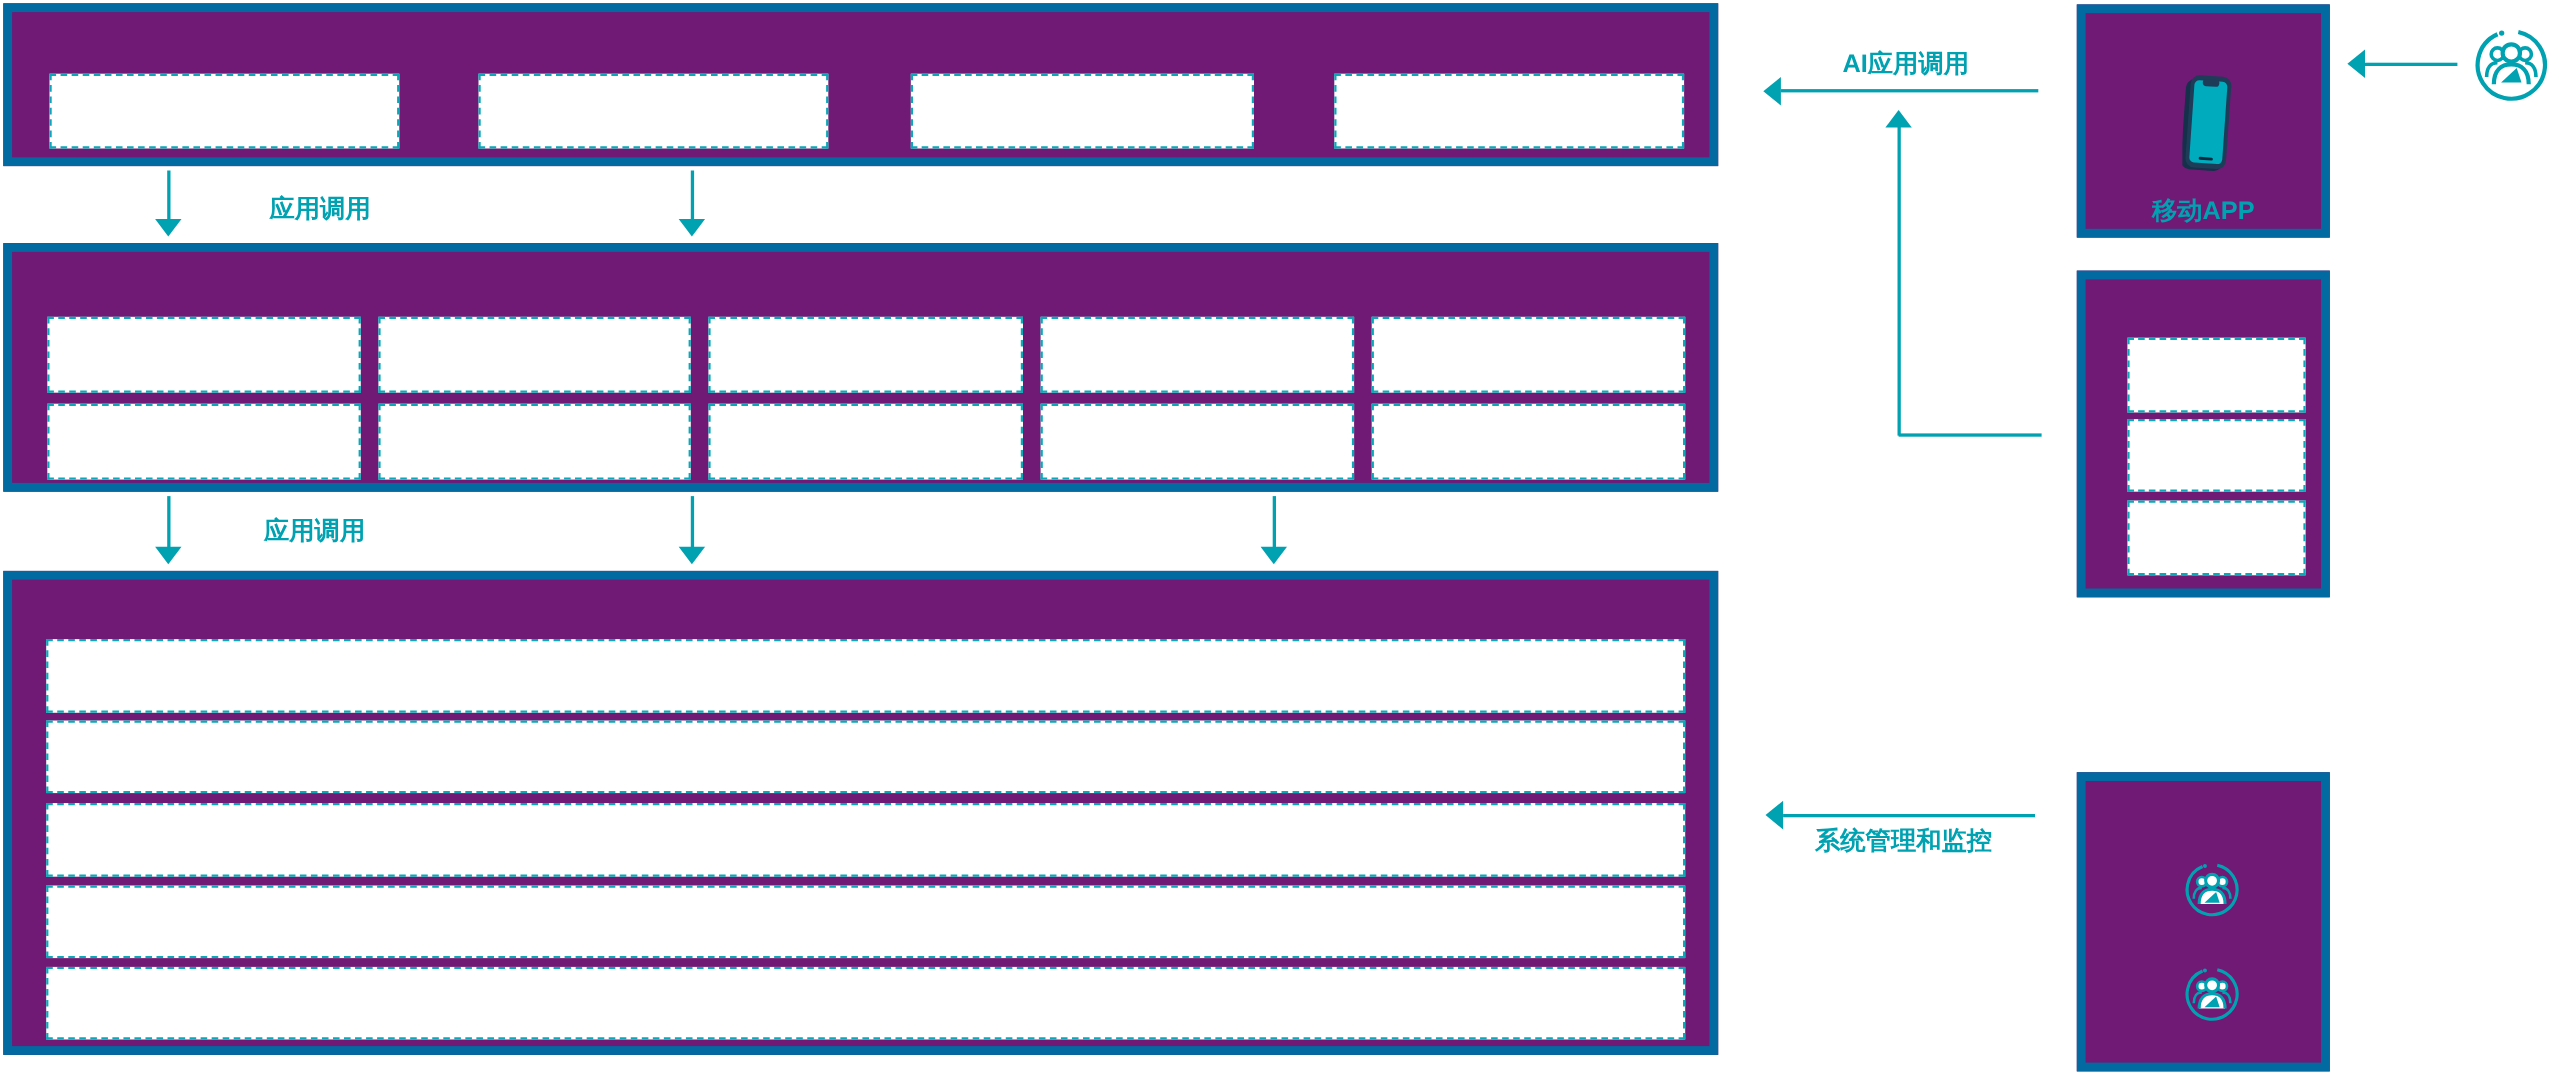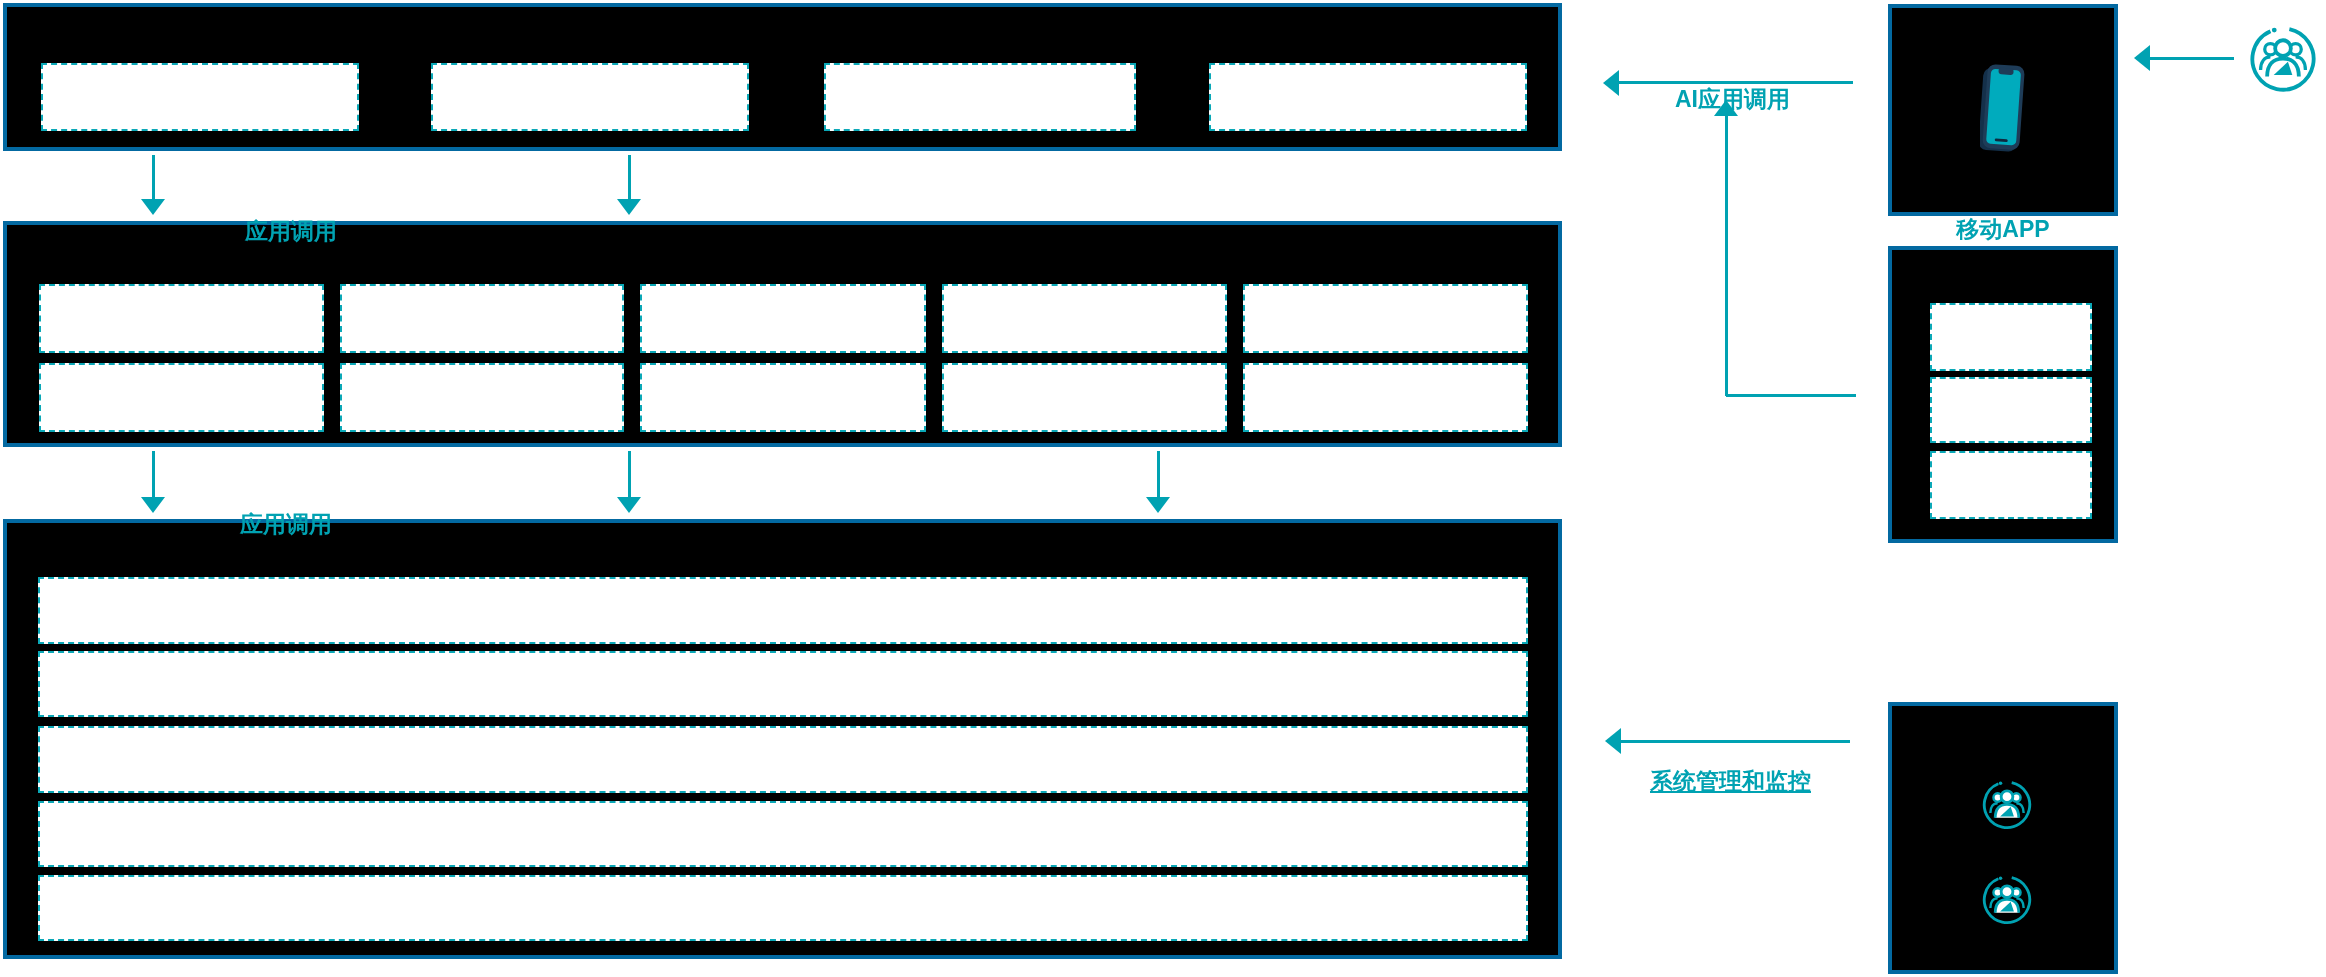--- a/index.html
+++ b/index.html
@@ -1,22 +1,22 @@
 <!DOCTYPE html>
 <html><head>
 <meta charset="utf-8">
 <style>
   html,body{margin:0;padding:0;background:#ffffff;}
   body{font-family:"Liberation Sans","DejaVu Sans",sans-serif;}
   #stage{position:relative;width:2326px;height:977px;background:#ffffff;overflow:hidden;}
 
-  .obox{position:absolute;border:4px solid #0369a1;box-sizing:border-box;background:#000000;padding-left:19px;}
+  .obox{position:absolute;border:8px solid #0369a1;box-sizing:border-box;background:#701a75;padding-left:19px;}
   .dbox{position:absolute;border:2px dashed #0ba8b7;box-sizing:border-box;background:#ffffff;}
 
-  .lbl{position:absolute;color:#00a2b2;font-size:23px;font-weight:bold;line-height:1;white-space:nowrap;margin-top:42px;}
+  .lbl{position:absolute;color:#00a2b2;font-size:23px;font-weight:bold;line-height:1;white-space:nowrap;}
 
   
   .stem-v{position:absolute;width:3px;background:#00a2b2;}
   .stem-h{position:absolute;height:3px;background:#00a2b2;}
   .head-down{position:absolute;width:0;height:0;border-left:12px solid transparent;border-right:12px solid transparent;border-top:16px solid #00a2b2;}
   .head-up{position:absolute;width:0;height:0;border-left:12px solid transparent;border-right:12px solid transparent;border-bottom:16px solid #00a2b2;}
   .head-left{position:absolute;width:0;height:0;border-top:13px solid transparent;border-bottom:13px solid transparent;border-right:16px solid #00a2b2;}
 
   .icon{position:absolute;}
   svg{display:block;}
@@ -109,21 +109,21 @@
 
   <div class="icon" style="left:2248px;top:23px;">
     <svg width="70" height="70">
         <use href="#users-sym"></use>
       </svg>
   </div>
 
   <div class="lbl" style="left:245px;top:178px;">应用调用</div>
   <div class="lbl" style="left:240px;top:471px;">应用调用</div>
   <div class="lbl" style="left:1675px;top:46px;">AI应用调用</div>
-  <div class="lbl" style="left:1650px;top:728px;text-decoration:underline;">系统管理和监控</div>
+  <div class="lbl" style="left:1650px;top:753px;">系统管理和监控</div>
 
   <div>
     <div class="stem-v" style="left:152px;top:155px;height:45px;"></div>
     <div class="head-down" style="left:141px;top:199px;"></div>
   </div>
   <div>
     <div class="stem-v" style="left:628px;top:155px;height:45px;"></div>
     <div class="head-down" style="left:617px;top:199px;"></div>
   </div>
 

